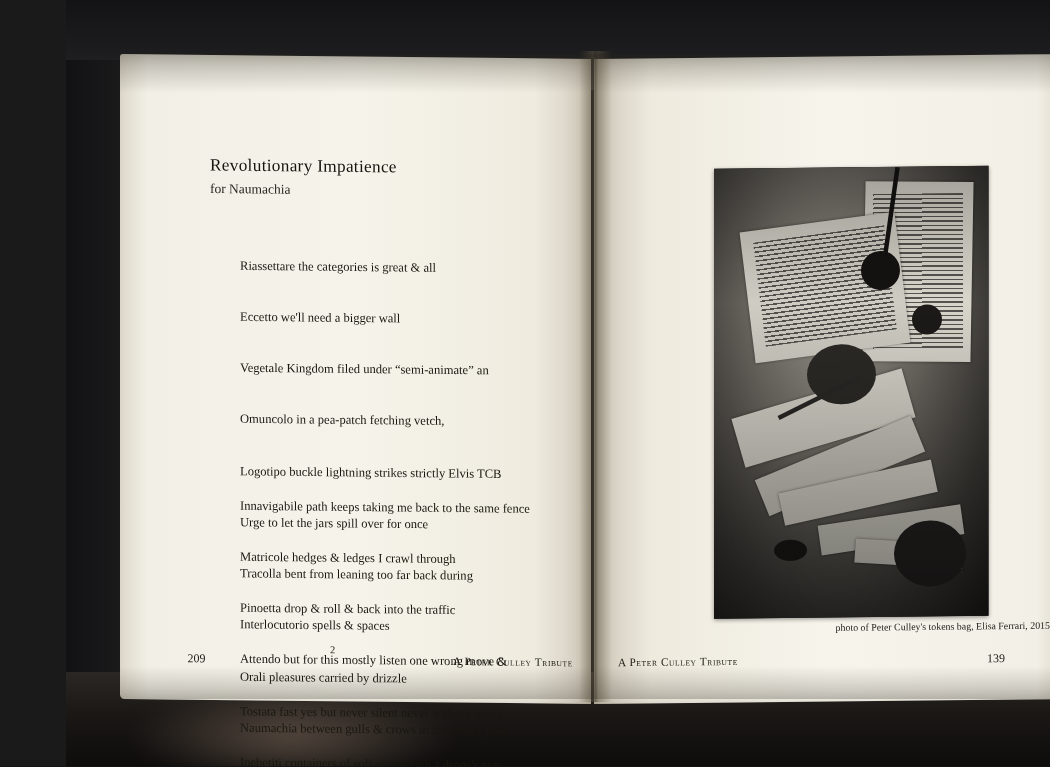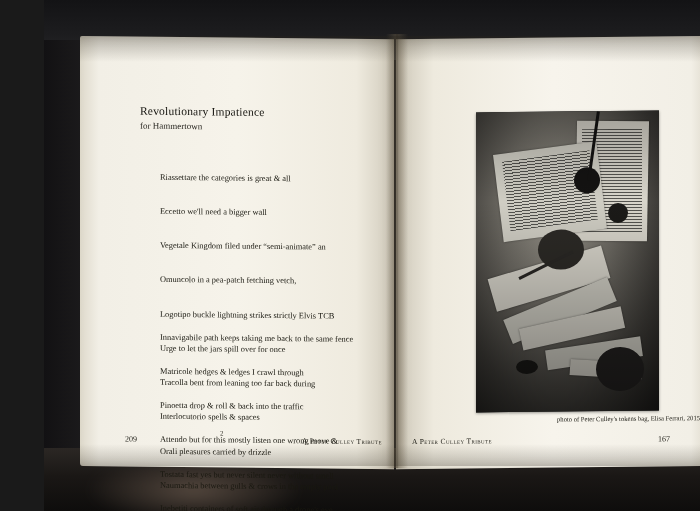--- a/index.html
+++ b/index.html
@@ -226,21 +226,21 @@
   <div class="bg-top"></div>
   <div class="bg-left"></div>
   <div class="bg-right"></div>
   <div class="bg-bottom"></div>
   <div class="bg-blur-blob"></div>
 
   <div class="book">
 
     <div class="page page-left">
       <div class="poem-title">Revolutionary Impatience</div>
-      <div class="poem-dedication">for Hammertown</div>
+      <div class="poem-dedication">for Naumachia</div>
 
       <div class="stanza stanza-1">
         <div>Riassettare the categories is great &amp; all</div>
         <div>Eccetto we'll need a bigger wall</div>
         <div>Vegetale Kingdom filed under “semi-animate” an</div>
         <div>Omuncolo in a pea-patch fetching vetch,</div>
         <div>Logotipo buckle lightning strikes strictly Elvis TCB</div>
         <div>Urge to let the jars spill over for once</div>
         <div>Tracolla bent from leaning too far back during</div>
         <div>Interlocutorio spells &amp; spaces</div>
@@ -292,20 +292,20 @@
           <div class="p-dark" style="left:40px; top:248px; width:22px; height:14px; background:#191816;"></div>
 
           <div style="position:absolute; left:116px; top:0; width:3px; height:70px; background:#141312; transform:rotate(8deg);"></div>
           <div style="position:absolute; left:40px; top:152px; width:60px; height:3px; background:#2a2825; transform:rotate(-26deg);"></div>
           <div style="position:absolute; inset:0; background:linear-gradient(180deg, rgba(0,0,0,0.25), rgba(0,0,0,0) 30%, rgba(0,0,0,0.45));"></div>
         </div>
       </div>
 
       <div class="photo-caption">photo of Peter Culley's tokens bag, Elisa Ferrari, 2015</div>
       <div class="running-right">A Peter Culley Tribute</div>
-      <div class="folio-right">167</div>
+      <div class="folio-right">139</div>
     </div>
 
     <div class="gutter"></div>
     <div class="page-shadow-top"></div>
     <div class="page-shadow-bottom"></div>
   </div>
 </div>
 
 </body></html>

